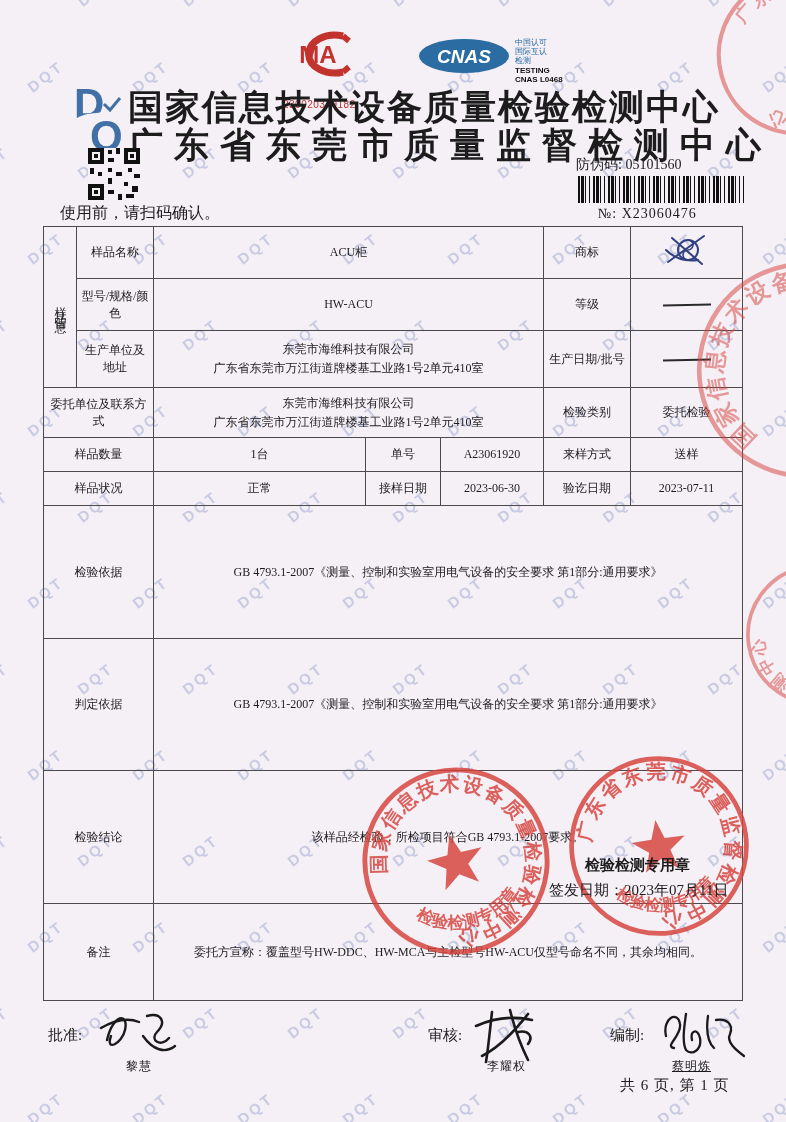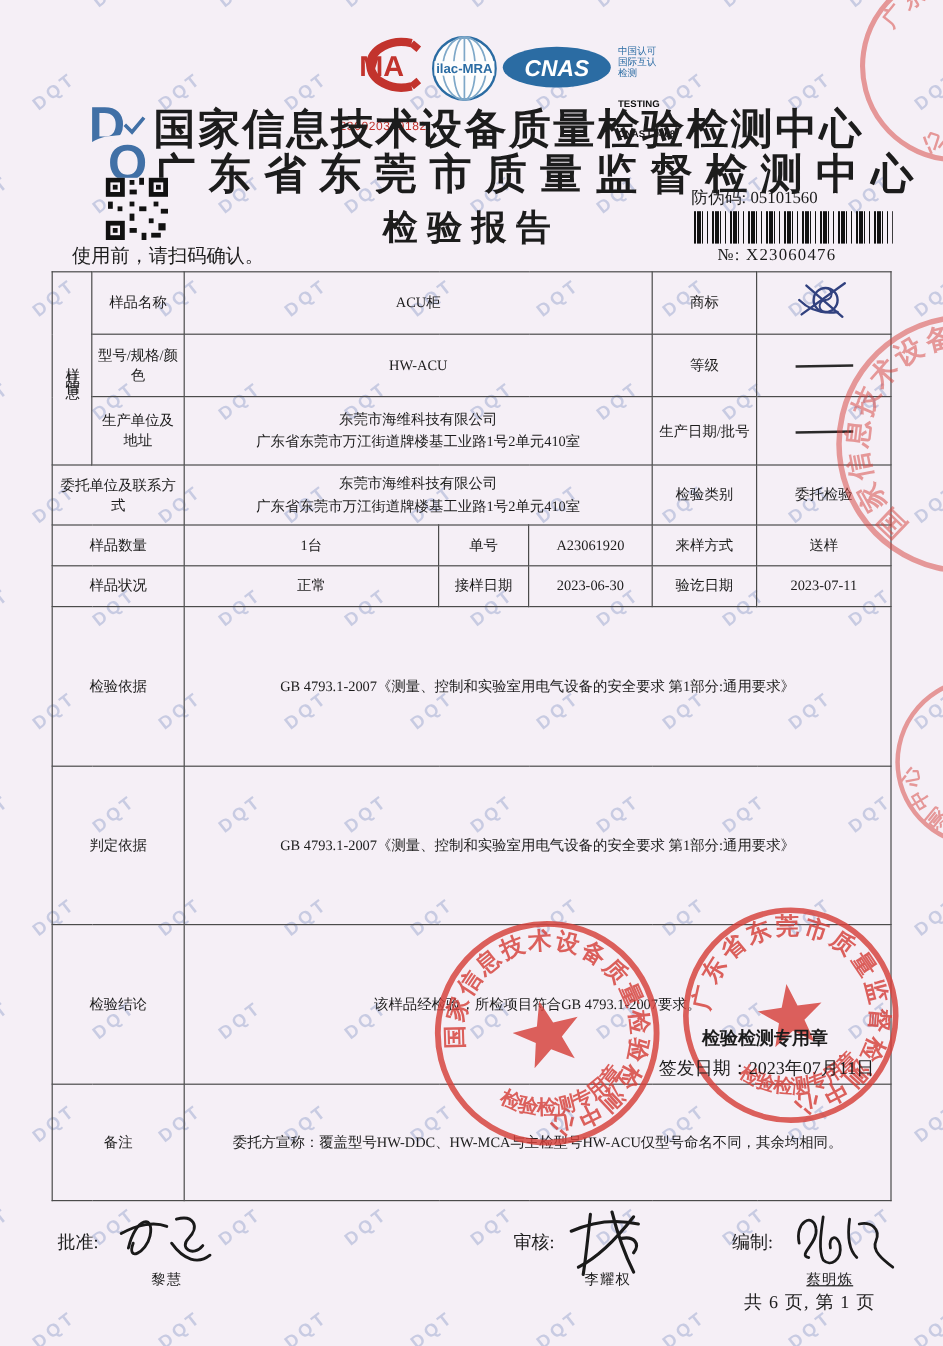--- a/index.html
+++ b/index.html
@@ -9,21 +9,21 @@
   .wm-layer{position:absolute;inset:0;z-index:1;pointer-events:none;}
   .wm{position:absolute;font-family:"Liberation Sans",sans-serif;font-weight:700;font-size:15px;letter-spacing:3px;color:rgba(125,145,195,.38);transform:rotate(-38deg);}
   
   .marks{position:absolute;top:28px;left:0;width:636px;height:70px;z-index:2;}
   .cma{position:absolute;left:283px;top:2px;width:70px;text-align:center;}
   .cma-num{font-family:"Liberation Sans",sans-serif;color:#c2332d;font-size:10px;letter-spacing:.5px;margin-top:17px;}
   .ilac{position:absolute;left:358px;top:0;}
   .cnas{position:absolute;left:418px;top:10px;display:flex;align-items:flex-start;}
   .cnas-side{margin-left:5px;font-family:"Liberation Sans",sans-serif;line-height:1.15;}
   .cnas-side .b{color:#2b6ca3;font-size:8px;font-family:Liberation Serif, serif;}
-  .cnas-side .k{color:#111;font-size:8px;font-weight:700;margin-top:16px;}
+  .cnas-side .k{color:#111;font-size:8px;font-weight:700;}
   
   .org{position:absolute;left:0;top:82px;width:786px;z-index:2;}
   .dq-logo{position:absolute;left:74px;top:0px;}
   .org-l1{position:absolute;left:128px;top:2px;width:630px;font-family:"Liberation Sans",sans-serif;font-weight:700;font-size:35px;letter-spacing:2px;white-space:nowrap;}
   .org-l2{position:absolute;left:128px;top:40px;width:630px;font-family:"Liberation Sans",sans-serif;font-weight:700;font-size:35px;letter-spacing:11px;white-space:nowrap;}
   
   .qr{position:absolute;left:88px;top:148px;z-index:2;}
   .scan-note{position:absolute;left:60px;top:203px;font-size:16px;z-index:2;}
   .report-title{position:absolute;left:0;top:170px;width:786px;text-align:center;font-size:29px;letter-spacing:8px;font-weight:600;z-index:2;}
   .sec-code{position:absolute;left:576px;top:156px;font-size:14px;z-index:2;}
@@ -175,30 +175,20 @@
 
   <div class="marks">
     <div class="cma">
       <svg width="66" height="48" viewBox="0 0 66 48">
         <path d="M58,6 A26,19 0 1 0 58,42" fill="none" stroke="#c2332d" stroke-width="7"></path>
         <path d="M58,6 l6,5 M58,42 l6,-5" stroke="#c2332d" stroke-width="6" fill="none"></path>
         <text x="33" y="33" text-anchor="middle" font-family="Liberation Sans,sans-serif" font-size="24" font-weight="bold" fill="#c2332d">MA</text>
       </svg>
       <div class="cma-num">230020349182</div>
     </div>
-    <div class="ilac">
-      <svg width="58" height="58" viewBox="0 0 58 58">
-        <circle cx="29" cy="29" r="26" fill="#fdfdfd" stroke="#2b6ca3" stroke-width="2"></circle>
-        <ellipse cx="29" cy="29" rx="9" ry="26" fill="none" stroke="#7ea8c8" stroke-width="1.4"></ellipse>
-        <ellipse cx="29" cy="29" rx="18" ry="26" fill="none" stroke="#7ea8c8" stroke-width="1.4"></ellipse>
-        <line x1="29" y1="3" x2="29" y2="55" stroke="#7ea8c8" stroke-width="1.4"></line>
-        <rect x="4" y="23" width="50" height="12" fill="#fdfdfd"></rect>
-        <text x="29" y="32.5" text-anchor="middle" font-family="Liberation Sans,sans-serif" font-size="11" font-weight="bold" fill="#2b6ca3">ilac-MRA</text>
-      </svg>
-    </div>
     <div class="cnas">
       <svg width="92" height="36" viewBox="0 0 92 36">
         <ellipse cx="46" cy="18" rx="45" ry="17" fill="#2b6ca3"></ellipse>
         <text x="46" y="25" text-anchor="middle" font-family="Liberation Sans,sans-serif" font-size="19" font-weight="bold" font-style="italic" fill="#ffffff">CNAS</text>
       </svg>
       <div class="cnas-side">
         <div class="b">中国认可</div>
         <div class="b">国际互认</div>
         <div class="b">检测</div>
         <div class="k">TESTING</div>
@@ -249,21 +239,20 @@
           <rect x="4" y="40" width="8" height="8"></rect>
       </g>
       <g fill="#111">
         <rect x="6" y="6" width="4" height="4"></rect>
           <rect x="42" y="6" width="4" height="4"></rect>
           <rect x="6" y="42" width="4" height="4"></rect>
       </g>
     </svg>
   </div>
   <div class="scan-note">使用前，请扫码确认。</div>
-  <div class="report-title">检验报告</div>
   <div class="sec-code">防伪码: 05101560</div>
   <div class="barcode"></div>
   <div class="report-no">№: X23060476</div>
 
   <table class="rep">
     <colgroup>
       <col style="width:33px">
         <col style="width:77px">
         <col style="width:212px">
         <col style="width:75px">

